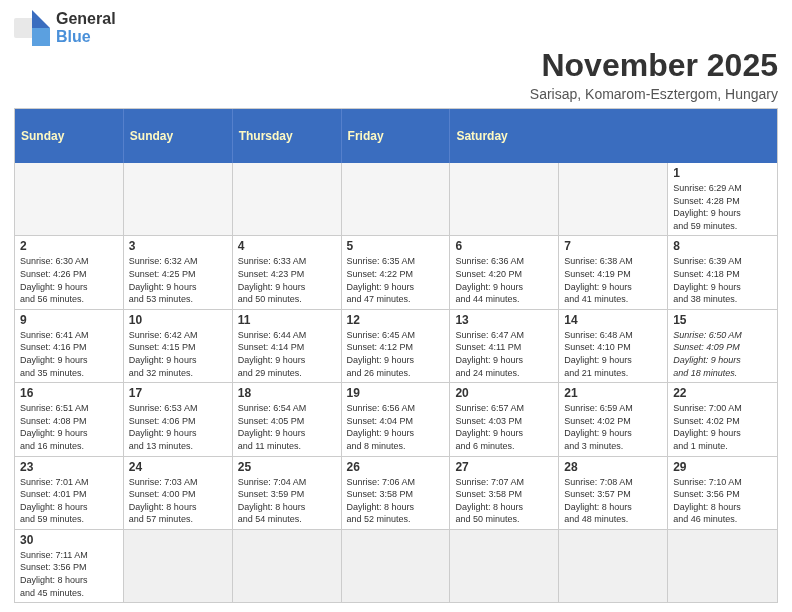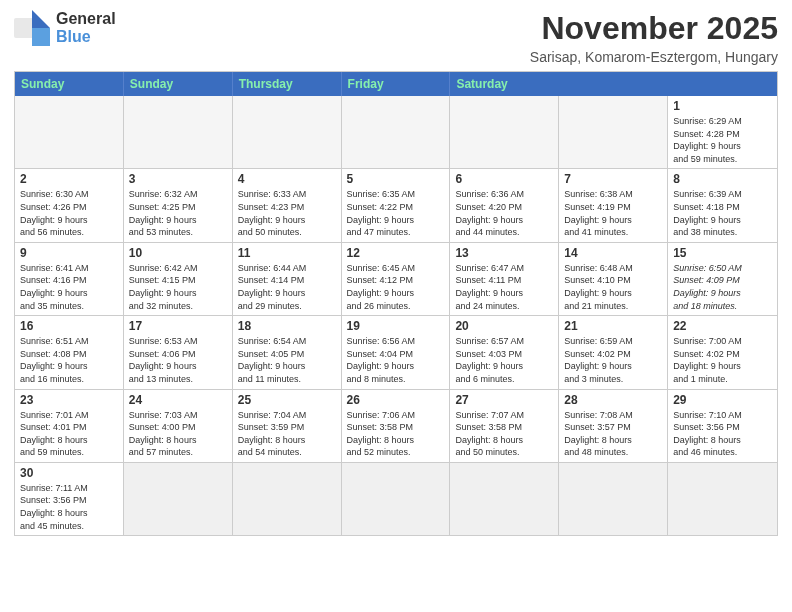--- a/index.html
+++ b/index.html
@@ -4,28 +4,28 @@
   <style>
     * { box-sizing: border-box; margin: 0; padding: 0; }
     body { font-family: Arial, sans-serif; background: #fff; width: 792px; height: 612px; overflow: hidden; }
 
     .page { width: 792px; height: 440px; display: flex; flex-direction: column; padding: 10px 14px; }
 
     .header { display: flex; justify-content: space-between; align-items: flex-start; margin-bottom: 6px; }
 
     .logo { display: flex; flex-direction: column; align-items: flex-start; }
 
-    .header-right { text-align: right; }
+    .header-right { text-align: right; margin-top: 37px; }
     .month-title { font-size: 32px; font-weight: bold; color: #333; }
     .location { font-size: 14px; color: #555; margin-top: 2px; }
 
     .calendar { flex: 1; display: flex; flex-direction: column; border: 1px solid #ccc; }
 
     .cal-header { display: grid; grid-template-columns: repeat(7, 1fr); background: #3a6dbf; }
-    .cal-header-cell { color: #86efac; font-size: 12px; font-weight: bold; padding: 5px 6px; text-align: left; border-right: 1px solid #5580cc; }
+    .cal-header-cell { color: #fef9c3; font-size: 12px; font-weight: bold; padding: 20px 6px; text-align: left; border-right: 1px solid #5580cc; }
     .cal-header-cell:last-child { border-right: none; }
 
     .cal-body { flex: 1; display: flex; flex-direction: column; }
     .cal-row { display: grid; grid-template-columns: repeat(7, 1fr); flex: 1; border-top: 1px solid #ccc; }
     .cal-row:first-child { border-top: none; }
 
     .cal-cell { border-right: 1px solid #ccc; padding: 3px 5px; font-size: 9.5px; color: #333; background: #fff; vertical-align: top; min-height: 70px; }
     .cal-cell:last-child { border-right: none; }
     .cal-cell.empty { background: #f5f5f5; }
     .cal-cell.last-row-cell { background: #f0f0f0; }

